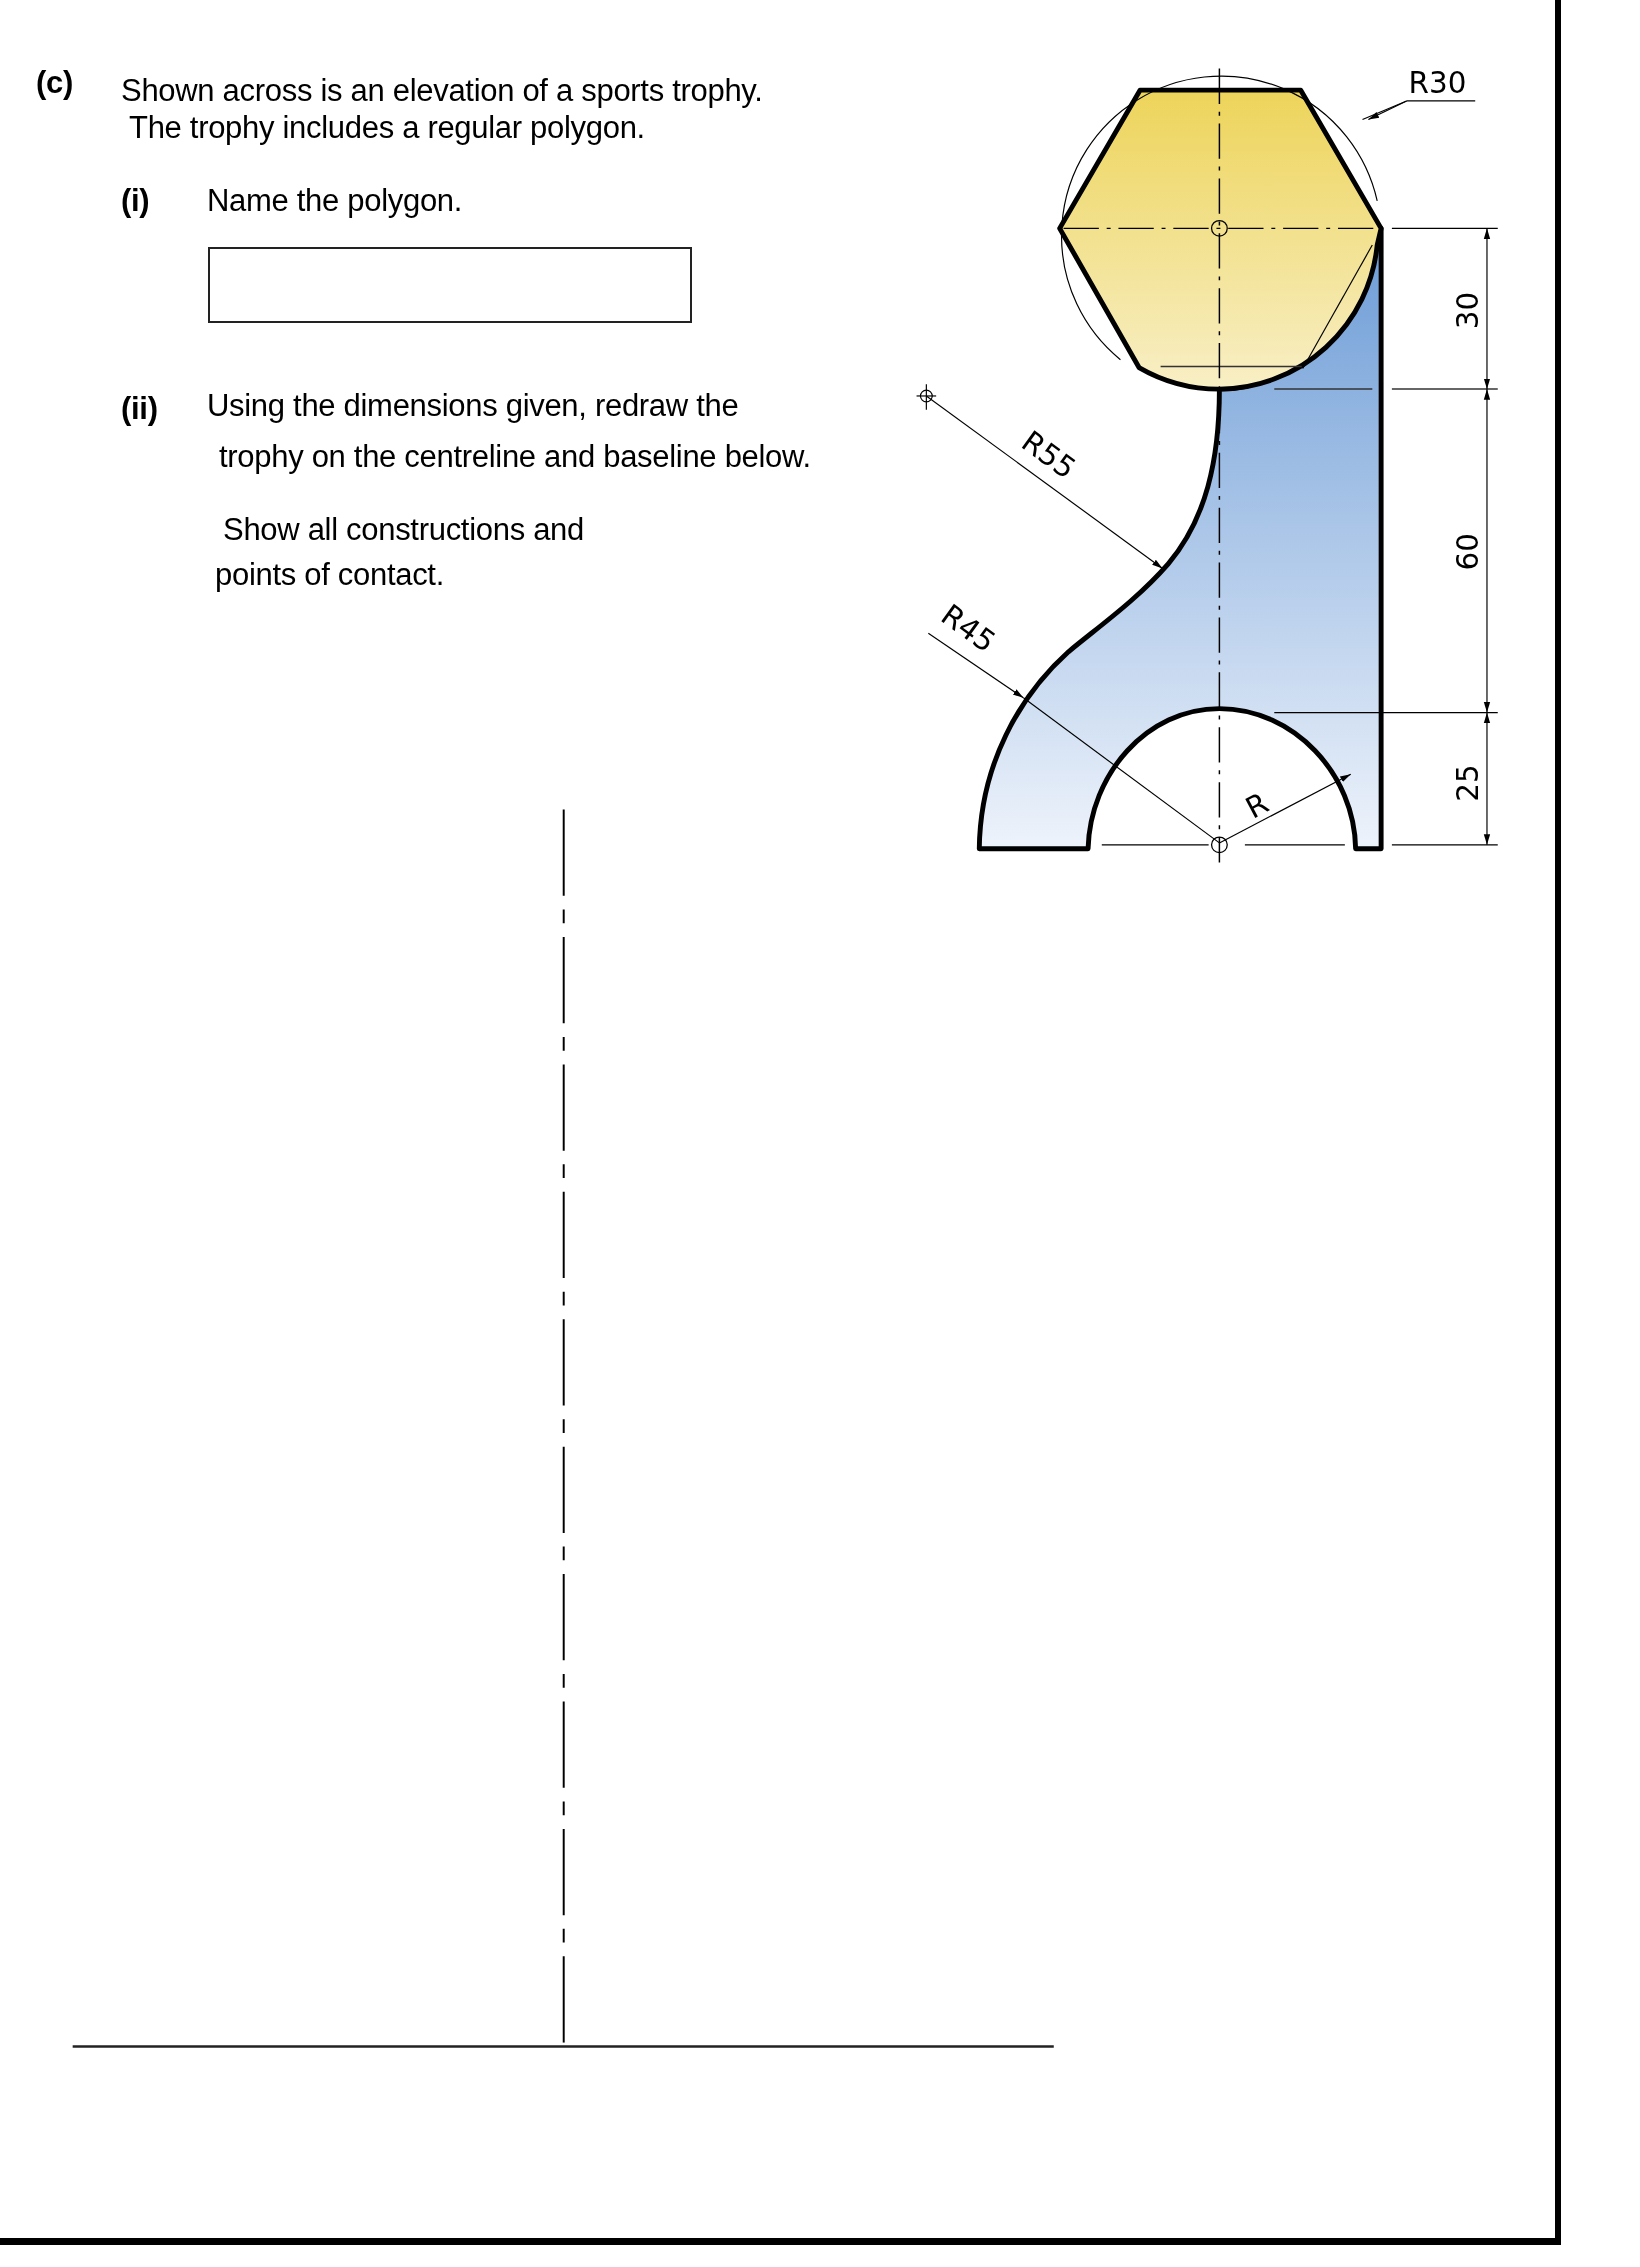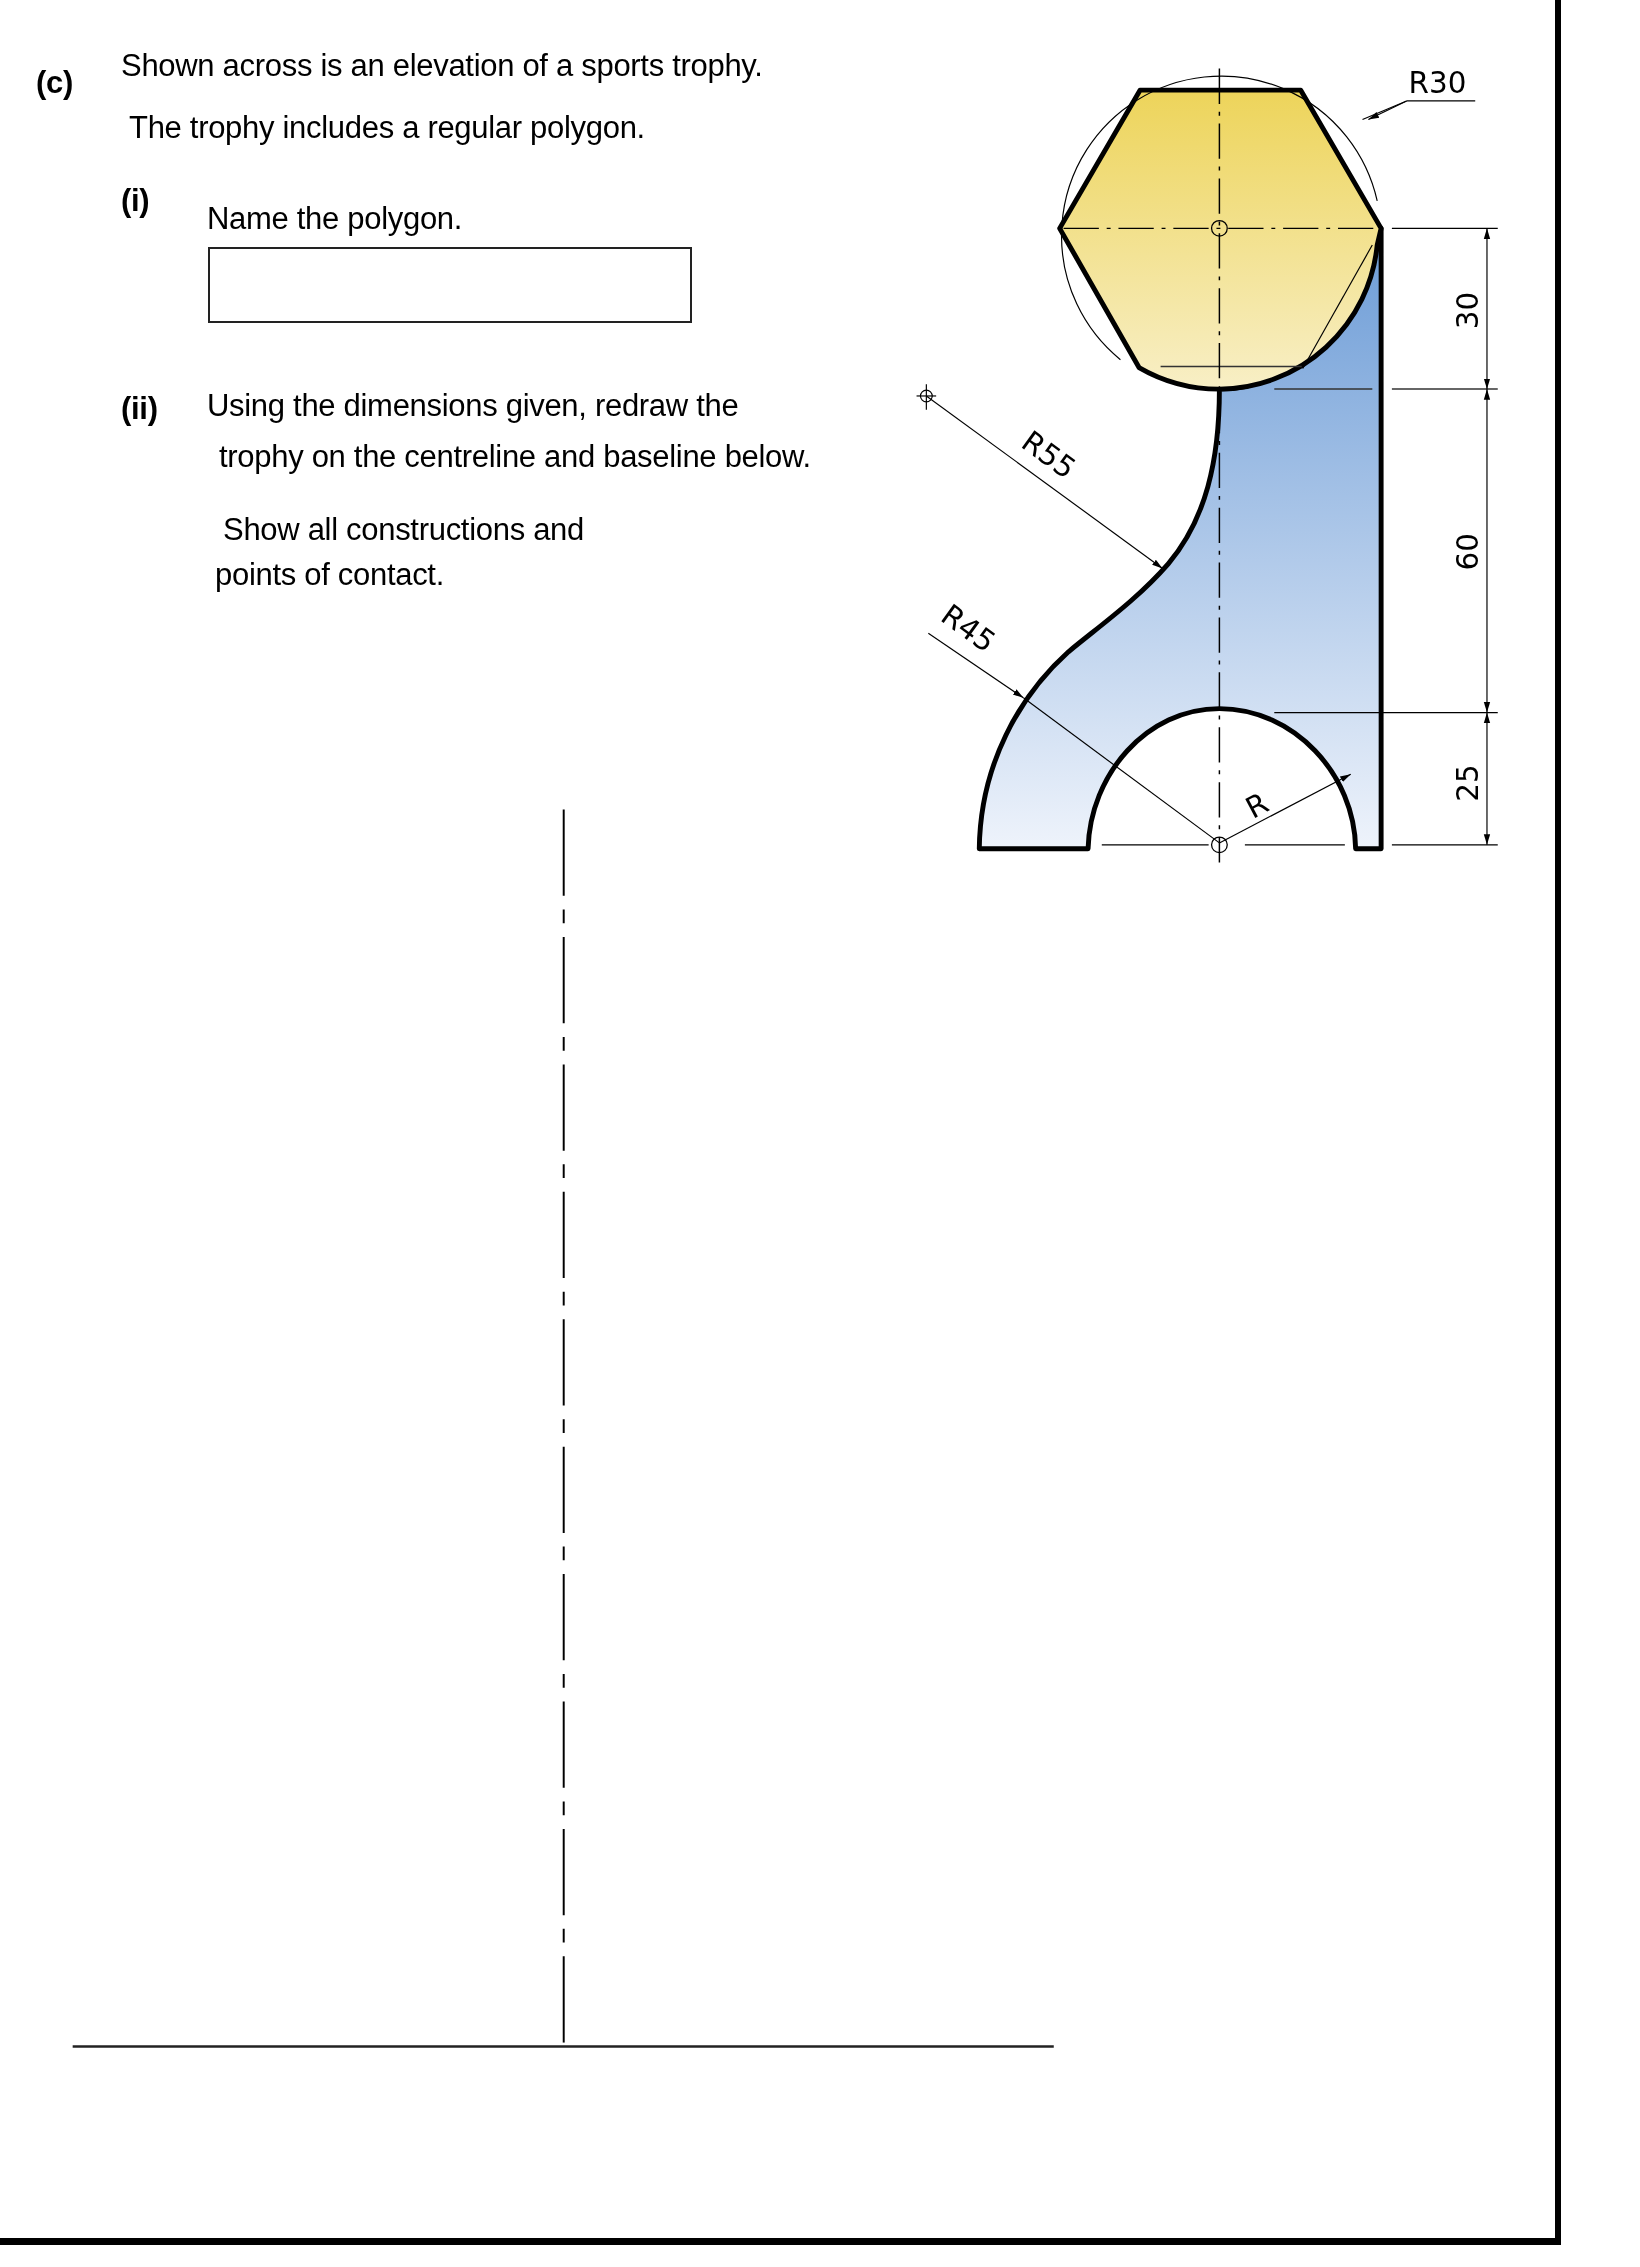--- a/index.html
+++ b/index.html
@@ -15,25 +15,25 @@
                       font-family: "Liberation Sans", sans-serif; }
   #frame-right { position: absolute; left: 1555px; top: 0; width: 5.9px; height: 2245px; background: #000; }
   #frame-bottom { position: absolute; left: 0; top: 2238px; width: 1561px; height: 6.9px; background: #000; }
   svg { position: absolute; left: 0; top: 0; }
   .dimtxt { font-family: "DejaVu Sans", sans-serif; font-size: 30px; }
 </style>
 </head>
 <body>
 
 <div class="abs txt lbl" style="left:36px; top:67px;">(c)</div>
-<div class="abs txt" style="left:121px; top:50px;">Shown across is an elevation of a sports trophy.</div>
+<div class="abs txt" style="left:121px; top:75px;">Shown across is an elevation of a sports trophy.</div>
 <div class="abs txt" style="left:129px; top:112px;">The trophy includes a regular polygon.</div>
 
 <div class="abs txt lbl" style="left:121px; top:185px;">(i)</div>
-<div class="abs txt" style="left:207px; top:185px;margin-top:18px;">Name the polygon.</div>
+<div class="abs txt" style="left:207px; top:185px;">Name the polygon.</div>
 
 <div id="answer-box">
   <input type="text" value="" style="">
 </div>
 
 <div class="abs txt lbl" style="left:121px; top:393px;">(ii)</div>
 <div class="abs txt" style="left:207px; top:390px;">Using the dimensions given, redraw the</div>
 <div class="abs txt" style="left:219px; top:441px;">trophy on the centreline and baseline below.</div>
 <div class="abs txt" style="left:223px; top:514px;">Show all constructions and</div>
 <div class="abs txt" style="left:215px; top:559px;">points of contact.</div>

